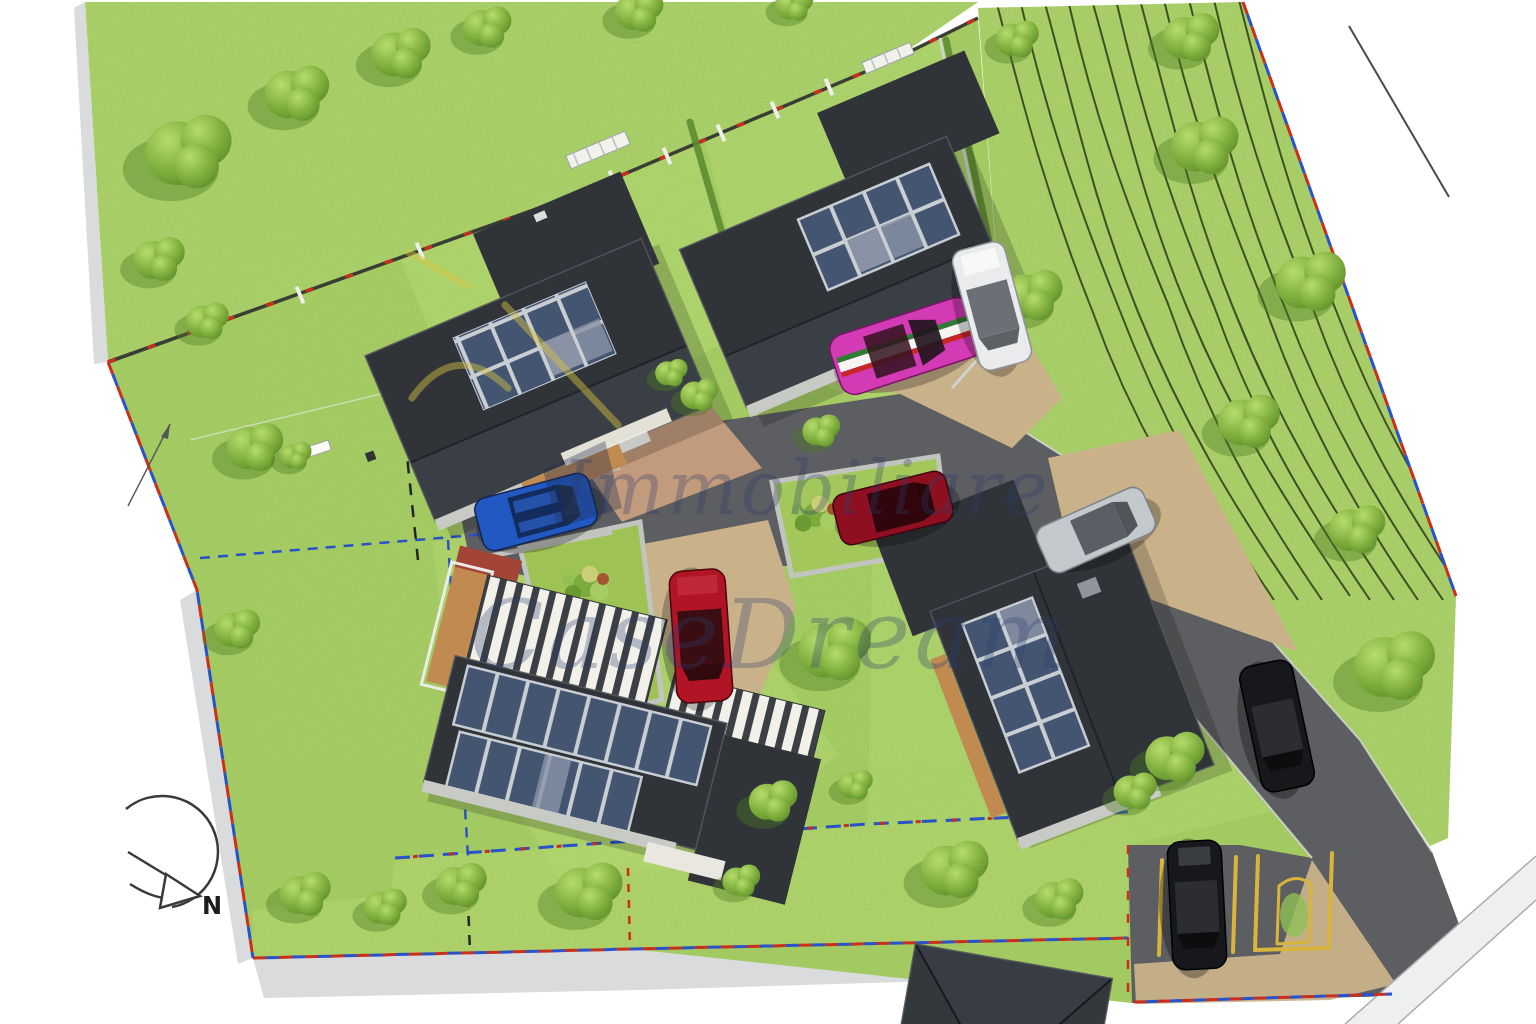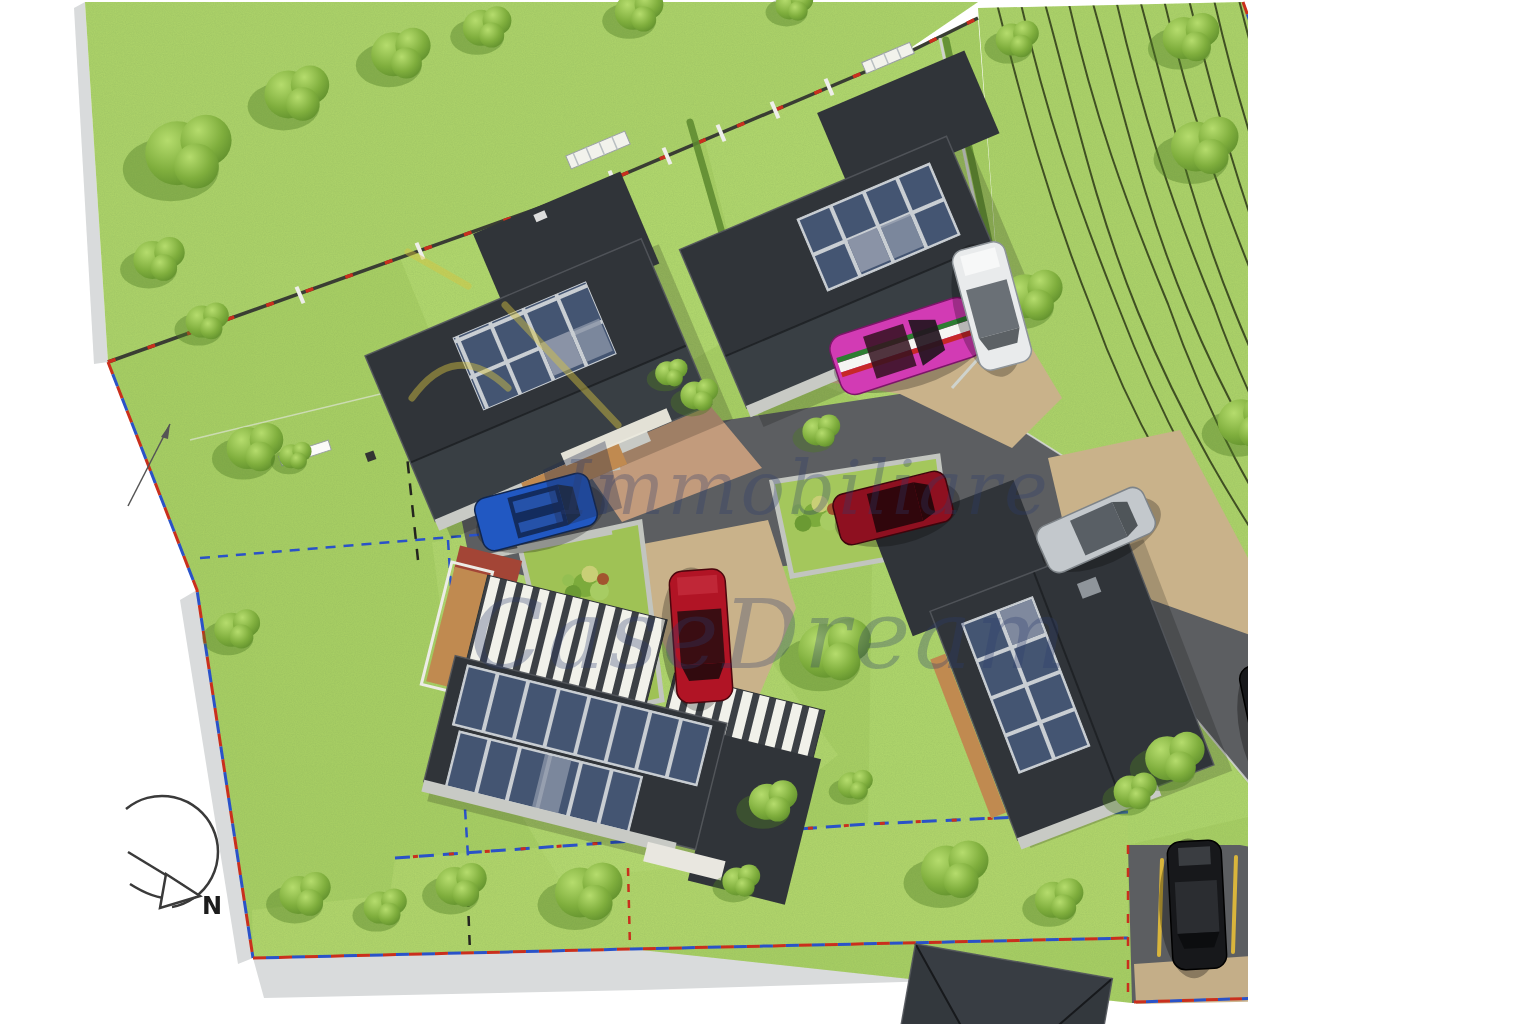--- a/index.html
+++ b/index.html
@@ -1,17 +1,17 @@
 <!DOCTYPE html>
 <html style="--grassBase: #a9d064; --grassLight: #bce077; --grassMeadow: #b3d76c; --grassPasture: #aed46a; --roof: #303439; --roofLight: #3b4046; --solar: #445572; --solarLight: #8a93a6; --panelFrame: #c9ced3; --asphalt: #5c5e61; --paving: #c9b28a; --pavingWarm: #c29b7c; --wood: #c08a50; --wall: #c2c5bf; --boundaryRed: #c92f1d; --boundaryBlue: #2a52c8; --parkingLine: #d9b53c; --contour: #2e3a18; --watermark: #2c3c6e; --whiteSurface: #eef0f0; --terrainEdge: #d9dbdc; --carBlue: #2158c2; --carRed: #b11425; --carDarkRed: #8e1020; --carPink: #d23bb4; --carWhite: #e9ebec; --carSilver: #c3c8cc; --carBlack: #17181b;"><head>
 <meta charset="utf-8">
 <title>Site plan rendering</title>
 <style>
   html,body{margin:0;padding:0;background:#fff;}
-  .stage{position:relative;width:1248px;height:1024px;background:#ffffff;overflow:hidden;
+  .stage{position:relative;width:1536px;height:1024px;background:#ffffff;overflow:hidden;
          font-family:"DejaVu Sans","Liberation Sans",sans-serif;}
   svg{display:block}
   
   .f-site{fill:var(--grassBase)} .f-f1{fill:var(--grassPasture)} .f-f3{fill:var(--grassPasture)}
   .f-f4{fill:var(--grassMeadow)} .tint{fill:var(--grassLight)}
   .f-roof{fill:var(--roof)} .f-roof2{fill:var(--roofLight)}
   .f-solar{fill:var(--solar)} .f-solar2{fill:var(--solarLight)} .f-frame{fill:var(--panelFrame)}
   .f-asphalt{fill:var(--asphalt)} .f-paving{fill:var(--paving)} .f-paving2{fill:var(--pavingWarm)}
   .f-wood{fill:var(--wood)} .f-walk{fill:var(--whiteSurface)} .f-edge{fill:var(--terrainEdge)}
   .s-wall{stroke:var(--wall)} .s-park{stroke:var(--parkingLine);stroke-linecap:round;fill:none}

